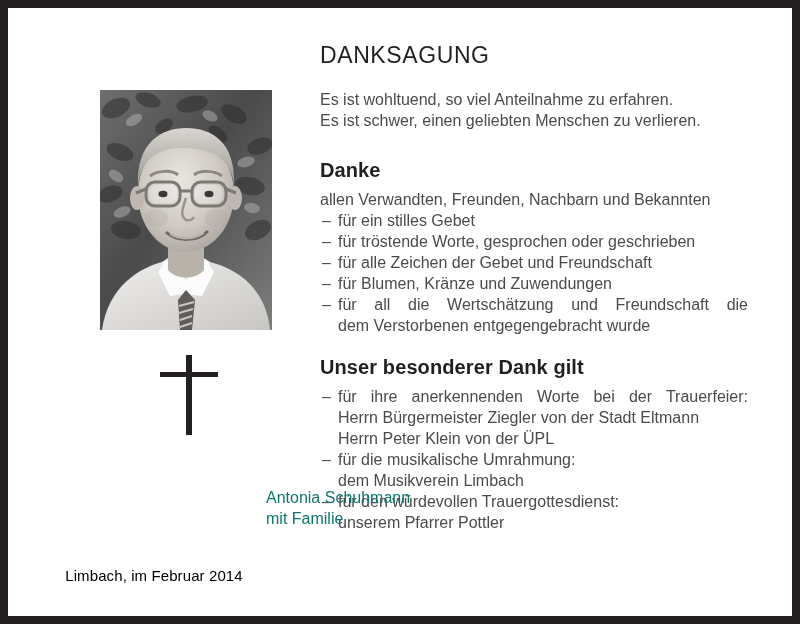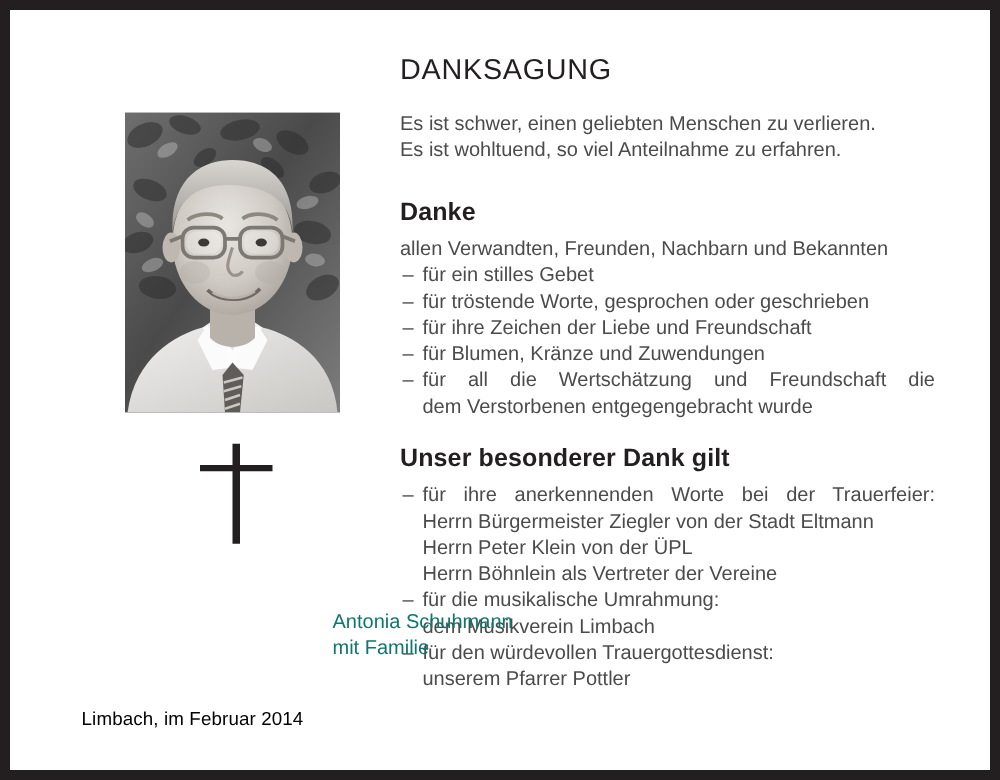--- a/index.html
+++ b/index.html
@@ -272,38 +272,38 @@
 
 
     <div class="place-date">Limbach, im Februar 2014</div>
   </div>
 
   <div class="right-col">
 
     <h1 class="headline">DANKSAGUNG</h1>
 
     <div class="intro">
+      <div>Es ist wohltuend, so viel Anteilnahme zu erfahren.</div>
       <div>Es ist schwer, einen geliebten Menschen zu verlieren.</div>
-      <div>Es ist wohltuend, so viel Anteilnahme zu erfahren.</div>
     </div>
 
     <h2 class="section-title">Danke</h2>
     <p class="lead-line">allen Verwandten, Freunden, Nachbarn und Bekannten</p>
     <ul class="dash-list" id="thanks-list">
         <li>
           <span class="dash">–</span>
           <p class="item-main">für ein stilles Gebet</p>
         </li>
         <li>
           <span class="dash">–</span>
           <p class="item-main">für tröstende Worte, gesprochen oder geschrieben</p>
         </li>
         <li>
           <span class="dash">–</span>
-          <p class="item-main">für ihre Zeichen der Liebe und Freundschaft</p>
+          <p class="item-main">für alle Zeichen der Gebet und Freundschaft</p>
         </li>
         <li>
           <span class="dash">–</span>
           <p class="item-main">für Blumen, Kränze und Zuwendungen</p>
         </li>
         <li>
           <span class="dash">–</span>
           <p class="item-main justify">für all die Wertschätzung und Freundschaft die</p>
           <p class="sub-line">dem Verstorbenen entgegengebracht wurde</p>
         </li>
@@ -311,21 +311,20 @@
 
     <div class="block-gap"></div>
 
     <h2 class="section-title">Unser besonderer Dank gilt</h2>
     <ul class="dash-list" id="special-list">
         <li>
           <span class="dash">–</span>
           <p class="item-main justify">für ihre anerkennenden Worte bei der Trauerfeier:</p>
           <p class="sub-line">Herrn Bürgermeister Ziegler von der Stadt Eltmann</p>
           <p class="sub-line">Herrn Peter Klein von der ÜPL</p>
-          <p class="sub-line">Herrn Böhnlein als Vertreter der Vereine</p>
         </li>
         <li>
           <span class="dash">–</span>
           <p class="item-main">für die musikalische Umrahmung:</p>
           <p class="sub-line">dem Musikverein Limbach</p>
         </li>
         <li>
           <span class="dash">–</span>
           <p class="item-main">für den würdevollen Trauergottesdienst:</p>
           <p class="sub-line">unserem Pfarrer Pottler</p>

